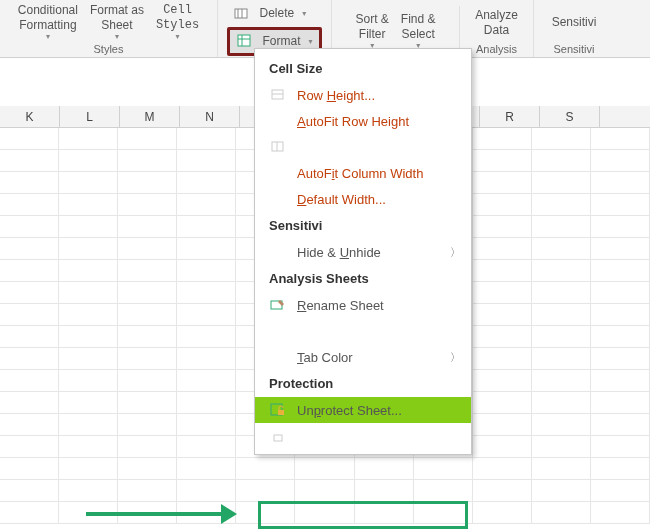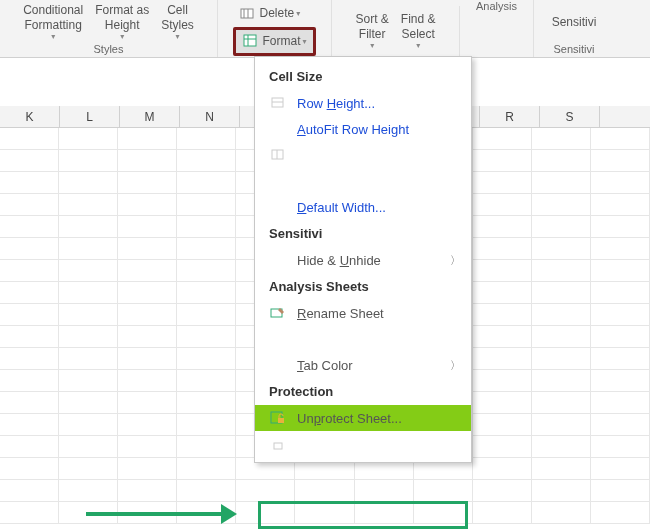--- a/index.html
+++ b/index.html
@@ -5,33 +5,33 @@
   * { box-sizing: border-box; font-family: "Segoe UI", Arial, sans-serif; }
   body { margin: 0; width: 650px; height: 532px; overflow: hidden; background: #fff; position: relative; }
   
   .ribbon { background: #f3f3f3; border-bottom: 1px solid #d0d0d0; display: flex; height: 58px; }
   .ribbon-group { display: flex; flex-direction: column; align-items: center; padding: 0 4px; border-right: 1px solid #e0e0e0; }
   .ribbon-group-inner { display: flex; flex: 1; align-items: center; padding-top: 2px; }
   .ribbon-group-label { font-size: 11px; color: #666; padding-bottom: 2px; }
   .rbtn { display: flex; flex-direction: column; align-items: center; justify-content: center; font-size: 12px; color: #555; padding: 0 6px; line-height: 1.2; cursor: default; }
   .rbtn .caret { font-size: 8px; color: #888; }
   .rbtn-ico { width: 18px; height: 18px; margin-bottom: 1px; display:flex; align-items:center; justify-content:center; }
-  .rbtn-small { flex-direction: row; gap: 2px; font-size: 12px; padding: 2px 6px; }
+  .rbtn-small { flex-direction: row; gap: 8px; font-size: 12px; padding: 2px 6px; }
   .active { background: #e0e0e0; border: 3px solid #7f1d1d; border-radius: 2px; }
 
   .sheet-area { position: relative; }
   .col-headers { display: flex; height: 22px; background: #f3f3f3; border-bottom: 1px solid #d0d0d0; margin-top: 48px; }
   .col-headers span { width: 60px; text-align: center; font-size: 12px; color: #444; border-right: 1px solid #d0d0d0; line-height: 22px; }
   .grid-row { display: flex; height: 22px; }
   .grid-row span { width: 60px; border-right: 1px solid #e6e6e6; border-bottom: 1px solid #e6e6e6; }
 
-  .dropdown { position: absolute; top: 56px; left: 254px; width: 218px; background: #fff; border: 1px solid #c7c7c7; box-shadow: 3px 3px 5px rgba(0,0,0,0.2); padding: 6px 0 10px 0; }
+  .dropdown { position: absolute; top: 48px; left: 254px; width: 218px; background: #fff; border: 1px solid #c7c7c7; box-shadow: 3px 3px 5px rgba(0,0,0,0.2); padding: 6px 0 10px 0; }
   .dd-header { font-size: 13px; font-weight: 600; color: #333; padding: 6px 14px 6px 14px; }
   .dd-item { display: flex; align-items: center; padding: 5px 14px 5px 14px; font-size: 13px; color: #555; gap: 10px; position: relative; }
-  .dd-item.disabled { color: #1d4ed8; }
+  .dd-item.disabled { color: #c2410c; }
   .dd-item .iconslot { width: 18px; height: 16px; display:flex; align-items:center; justify-content:center; flex-shrink: 0; }
   .dd-item .label { flex: 1; }
   .dd-item .sub { position: absolute; right: 10px; font-size: 11px; color: #666; }
   .dd-item.highlight { background: #84cc16; }
   .underline-first { text-decoration: underline; }
 
   .highlight-box { border: 3px solid #22a565; position: absolute; }
   .arrow { position: absolute; height: 4px; background: #22a565; }
   .arrow::after { content: ""; position: absolute; right: -16px; top: -8px; border: 10px solid transparent; border-left: 16px solid #22a565; }
 
@@ -44,25 +44,25 @@
 
   <div class="ribbon-group" style="width:218px;">
     <div class="ribbon-group-inner">
       <div class="rbtn">
         <span style="white-space:pre; text-align:center;">Conditional
 Formatting</span>
           <span class="caret">▾</span>
       </div>
       <div class="rbtn">
         <span style="white-space:pre; text-align:center;">Format as
-Height</span>
-          <span class="caret">▾</span>
-      </div>
-      <div class="rbtn">
-        <span style="white-space:pre; text-align:center;">Cell
+Sheet</span>
+          <span class="caret">▾</span>
+      </div>
+      <div class="rbtn">
+        <span style="white-space:pre; text-align:center;font-family:Liberation Mono, monospace;">Cell
 Styles</span>
           <span class="caret">▾</span>
       </div>
     </div>
     <div class="ribbon-group-label">Styles</div>
   </div>
 
   <div class="ribbon-group" style="width:114px;">
     <div class="ribbon-group-inner" style="flex-direction:column; align-items:flex-start; gap:2px;">
       <div class="rbtn rbtn-small">
@@ -101,20 +101,26 @@
       <div class="rbtn">
         <span style="white-space:pre; text-align:center;">Find &amp;
 Select</span>
           <span class="caret">▾</span>
       </div>
     </div>
     <div class="ribbon-group-label"></div>
   </div>
 
   <div class="ribbon-group" style="width:74px;">
+    <div class="ribbon-group-inner">
+      <div class="rbtn">
+        <span style="white-space:pre; text-align:center;">Analyze
+Data</span>
+      </div>
+    </div>
     <div class="ribbon-group-label">Analysis</div>
   </div>
 
   <div class="ribbon-group" style="width:80px; border-right:none;">
     <div class="ribbon-group-inner">
       <div class="rbtn">
         <span>Sensitivi</span>
       </div>
     </div>
     <div class="ribbon-group-label">Sensitivi</div>
@@ -392,20 +398,21 @@
   <div class="dd-item disabled">
     <span class="iconslot">
       <svg width="16" height="14">
           <rect x="2" y="2" width="11" height="9" fill="none" stroke="#ccc"></rect>
           <line x1="7" y1="2" x2="7" y2="11" stroke="#ccc"></line>
         </svg>
     </span>
   </div>
   <div class="dd-item disabled">
     <span class="iconslot"></span>
+    <span class="label">AutoF<span class="underline-first">i</span>t Column Width</span>
   </div>
   <div class="dd-item disabled">
     <span class="iconslot"></span>
     <span class="label"><span class="underline-first">D</span>efault Width...</span>
   </div>
 
   <div class="dd-header">Sensitivi</div>
   <div class="dd-item">
     <span class="iconslot"></span>
     <span class="label">Hide &amp; <span class="underline-first">U</span>nhide</span>

